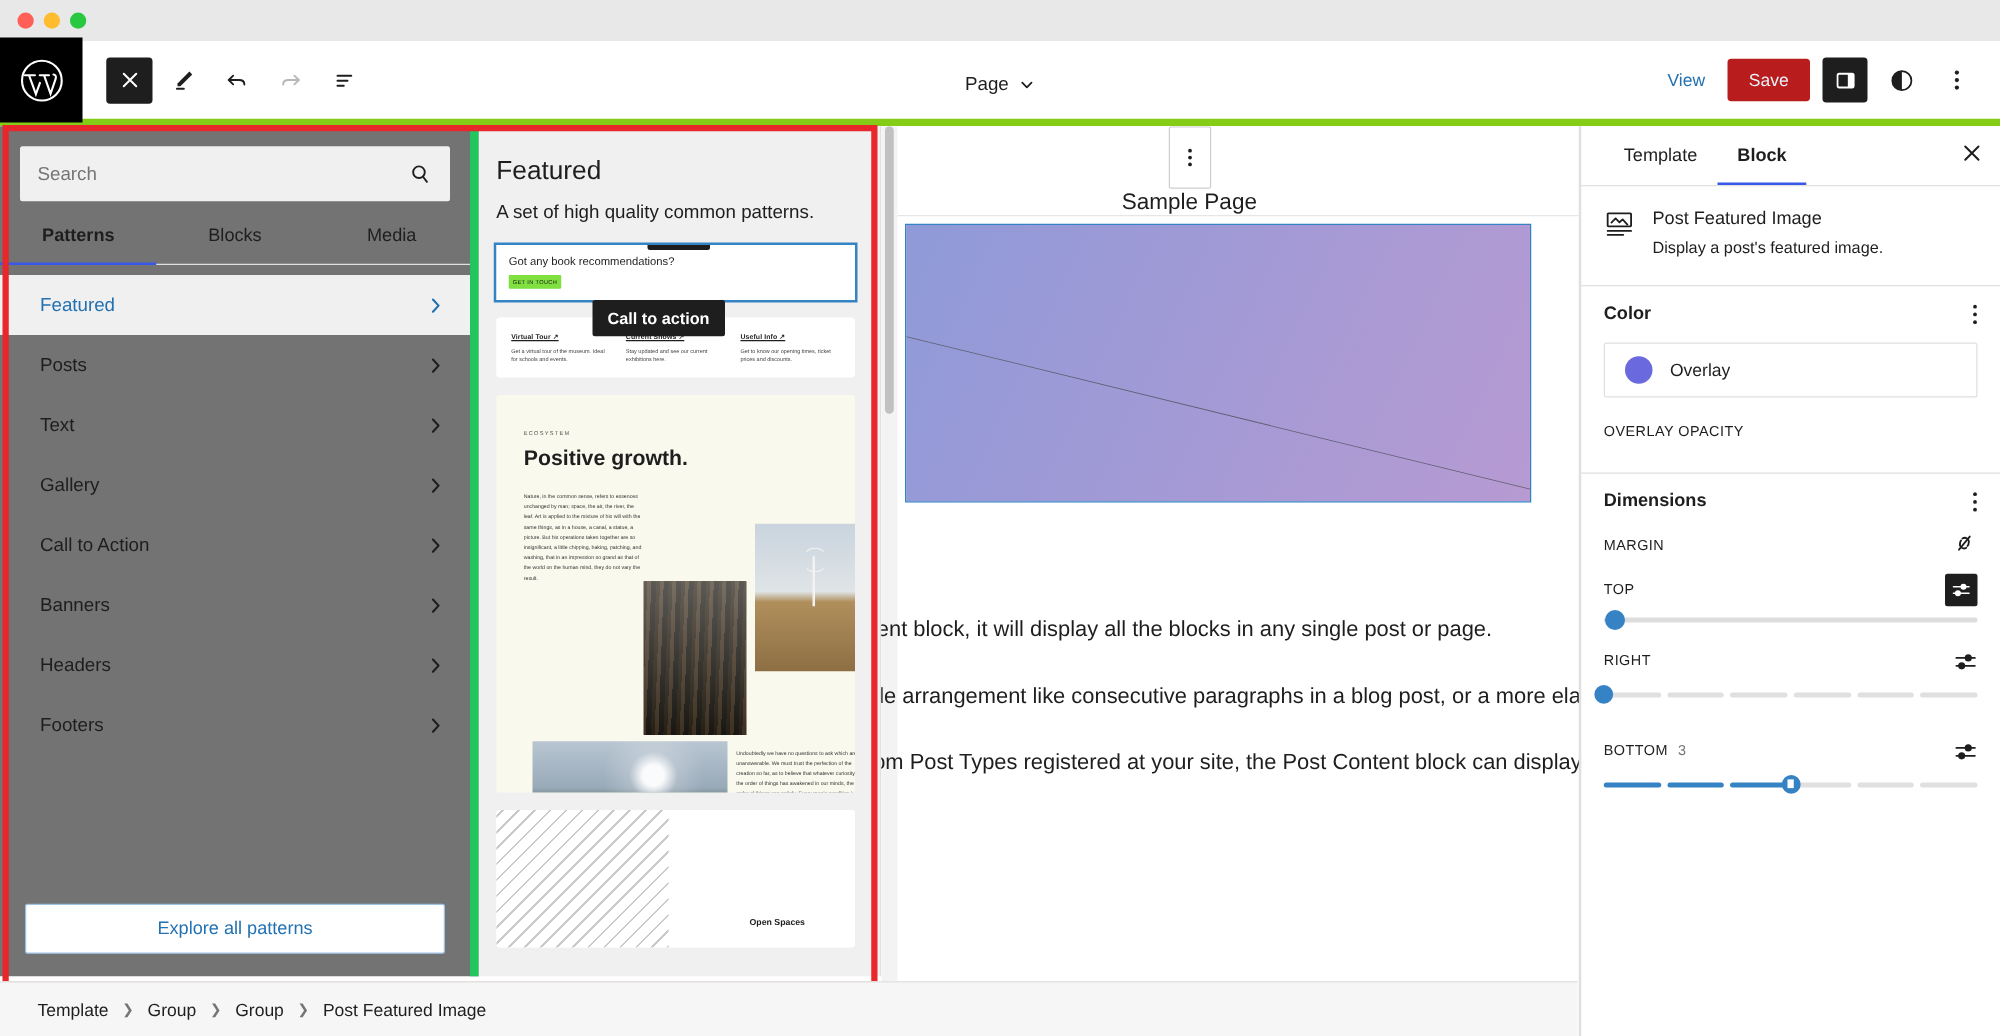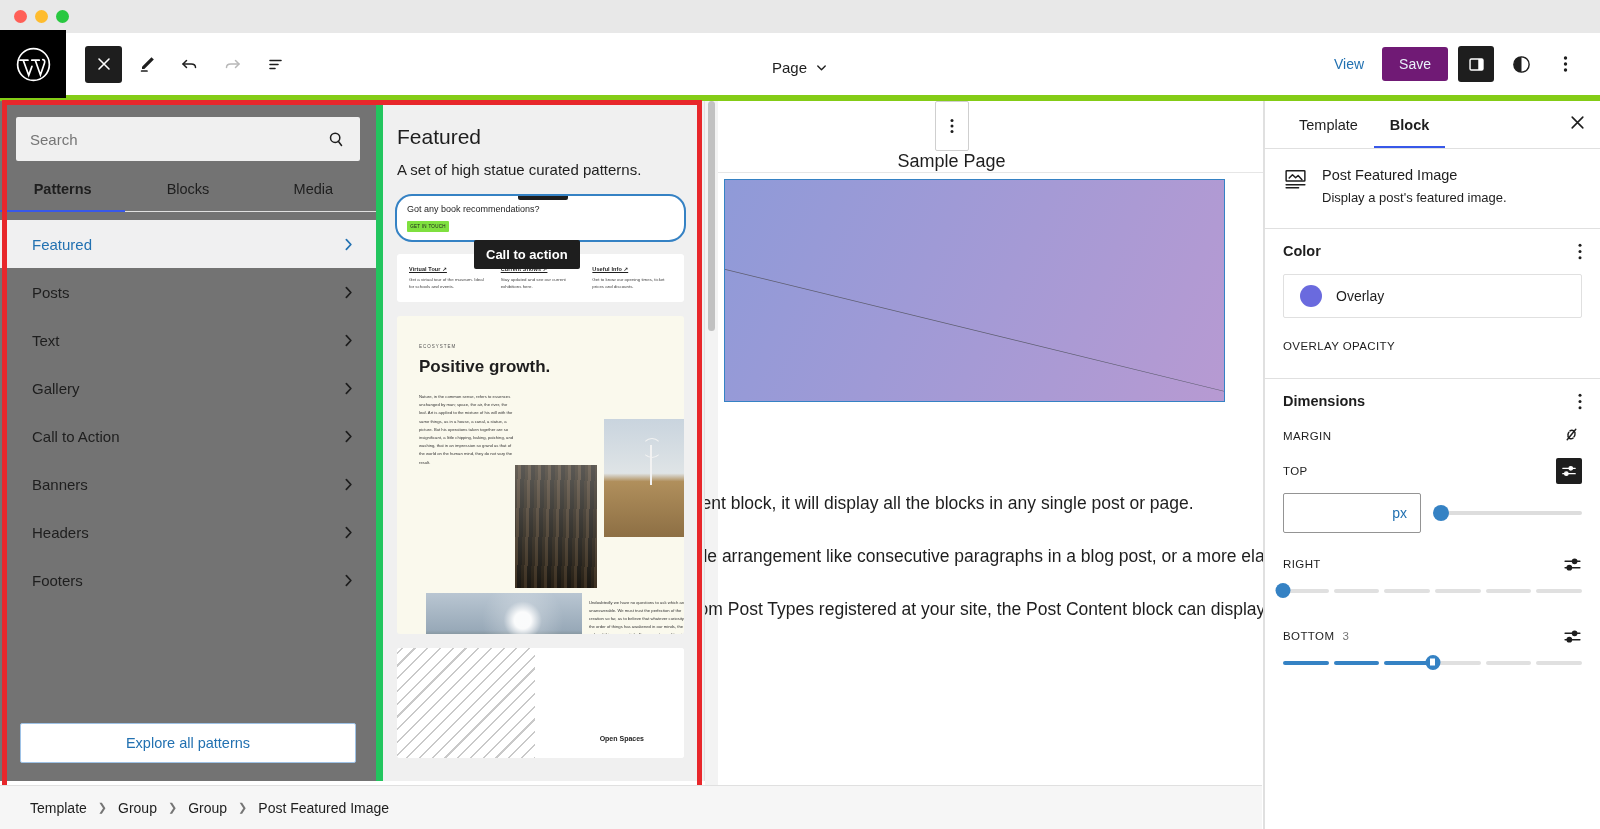--- a/index.html
+++ b/index.html
@@ -108,21 +108,21 @@
   #pattern-preview {
     flex:1; background:#f0f0f0; overflow:hidden; position:relative;
     padding:24px 20px 0 14px;
   }
   #pattern-preview h2 { font-size:21px; font-weight:400; color:#1e1e1e; margin-bottom:12px; }
   #pattern-preview .pp-sub { font-size:15px; color:#1e1e1e; margin-bottom:18px; }
   .pcard {
     background:#fff; border-radius:3px; margin-bottom:14px;
     position:relative; overflow:hidden;
   }
-  .pcard.focused { outline:2px solid #3582c4; border-radius:15px; }
+  .pcard.focused { outline:2px solid #3582c4; border-radius:0; }
 
   
   #p-book { height:44px; padding:8px 10px; }
   #p-book .q { font-size:9px; color:#1e1e1e; }
   #p-book .tag {
     margin-top:4px; background:#7fe03f; display:inline-block;
     width:42px; height:11px; border-radius:1px; font-size:4.5px;
     color:#1a1a1a; text-align:center; line-height:11px; letter-spacing:.3px;
   }
   #p-book .nubbin {
@@ -374,21 +374,21 @@
     <div id="doc-title-btn">
       <span>Page</span>
       <svg width="13" height="13" viewBox="0 0 14 14" fill="none" stroke="#1e1e1e" stroke-width="1.5" stroke-linecap="round" stroke-linejoin="round">
         <path d="M3 5.5L7 9.5l4-4"></path>
       </svg>
     </div>
   </div>
 
   <div id="header-right">
     <span id="view-btn">View</span>
-    <button id="save-btn" style="background: #701a75;">Save</button>
+    <button id="save-btn" style="background: #b91c1c;">Save</button>
     <div id="sidebar-toggle">
       <svg width="19" height="19" viewBox="0 0 20 20" fill="none" stroke="#fff" stroke-width="1.5">
         <rect x="3.2" y="4.2" width="13.6" height="11.6" rx="1.4"></rect>
         <path d="M12.6 4.2v11.6"></path>
         <rect x="12.6" y="4.2" width="4.2" height="11.6" fill="#fff" stroke="none"></rect>
       </svg>
     </div>
     <button class="icon-btn-plain">
       <svg width="21" height="21" viewBox="0 0 22 22">
         <circle cx="11" cy="11" r="8" fill="none" stroke="#1e1e1e" stroke-width="1.5"></circle>
@@ -493,21 +493,21 @@
         </div>
       </div>
 
       <div id="explore-wrap">
         <button id="explore-btn">Explore all patterns</button>
       </div>
     </div>
 
     <div id="pattern-preview">
       <h2>Featured</h2>
-      <div class="pp-sub">A set of high statue curated patterns.</div>
+      <div class="pp-sub">A set of high quality common patterns.</div>
 
       <div id="tooltip-cta">Call to action</div>
 
       <div class="pcard focused" id="p-book">
         <div class="nubbin"></div>
         <div class="q">Got any book recommendations?</div>
         <div class="tag">GET IN TOUCH</div>
       </div>
 
       <div class="pcard" id="p-museum">
@@ -650,23 +650,20 @@
         <span class="dim-label">TOP</span>
         <span class="icon-box-dark">
           <svg width="16" height="16" viewBox="0 0 18 18" stroke="#fff" stroke-width="1.4" fill="none" stroke-linecap="round">
             <path d="M2 6h14M2 12h14"></path>
             <circle cx="11" cy="6" r="2" fill="#fff"></circle>
             <circle cx="6" cy="12" r="2" fill="#fff"></circle>
           </svg>
         </span>
       </div>
       <div style="display:flex; align-items:center; gap:16px; margin-bottom:22px;">
-        <div class="unit-input">
-          <span>px</span>
-        </div>
         <div class="slider" style="height:4px;">
           <div class="knob" id="top-knob" style="left: 3%;"></div>
         </div>
       </div>
 
       <div class="dim-row">
         <span class="dim-label">RIGHT</span>
         <span class="mini-sliders-icon">
           <svg width="19" height="19" viewBox="0 0 18 18" stroke="#1e1e1e" stroke-width="1.4" fill="none" stroke-linecap="round">
             <path d="M2 6h14M2 12h14"></path>

